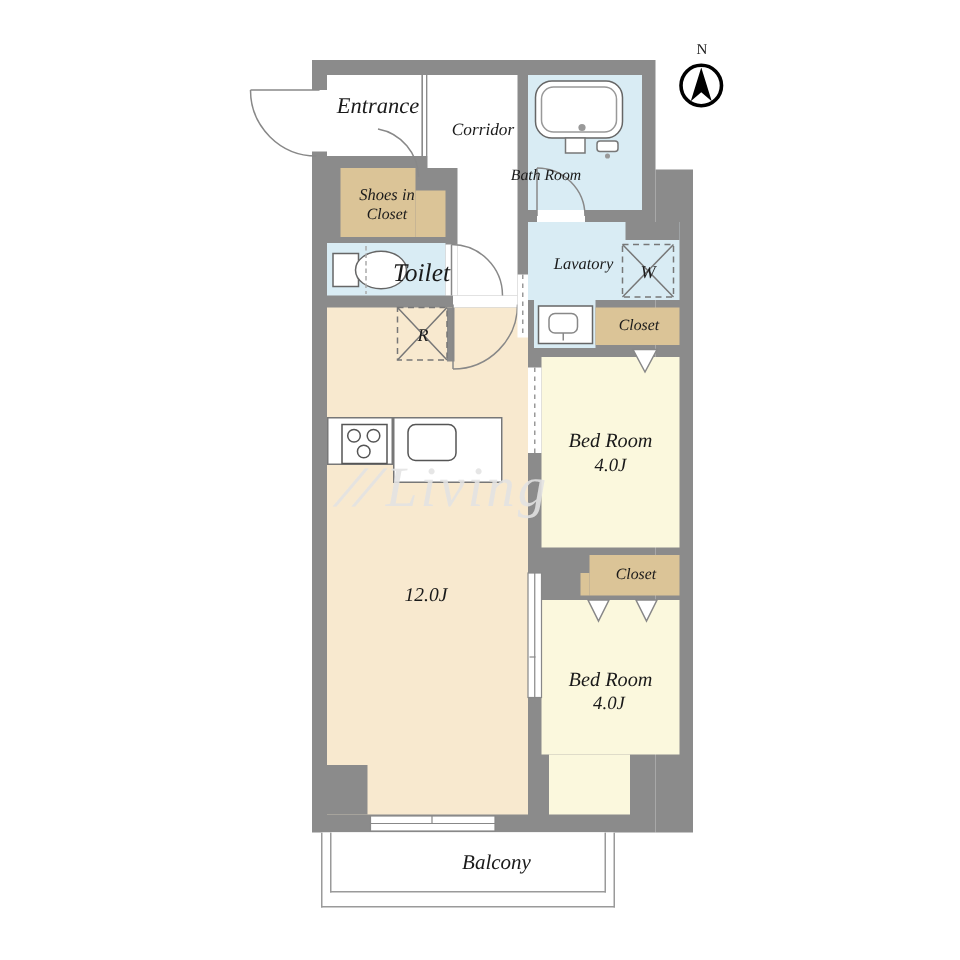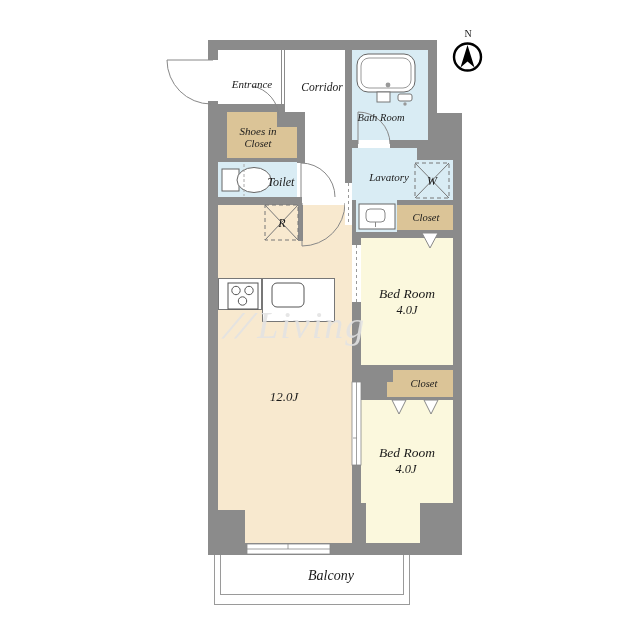--- a/index.html
+++ b/index.html
@@ -141,26 +141,26 @@
       <polygon points="392,400 406,400 399,414"></polygon>
       <polygon points="424,400 438,400 431,414"></polygon>
     </g>
 
     <g>
       <circle cx="467.5" cy="57" r="13.5" fill="#fff" stroke="#000" stroke-width="2.4"></circle>
       <polygon points="467.5,45 474.5,67.5 467.5,61.5 460.5,67.5" fill="#000"></polygon>
     </g>
   </svg>
 
-  <div class="lbl" style="left:252px;top:84px;font-size:11px;font-family:Liberation Serif, serif;">Entrance</div>
+  <div class="lbl" style="left:252px;top:72px;font-size:15px;font-family:Liberation Serif, serif;">Entrance</div>
   <div class="lbl" style="left:322px;top:88px;font-size:11.5px;text-align:right;">Corridor</div>
-  <div class="lbl" style="left:381px;top:118px;font-size:10.5px;">Bath Room</div>
+  <div class="lbl" style="left:364px;top:118px;font-size:10.5px;">Bath Room</div>
   <div class="lbl" style="left:258px;top:131px;font-size:11px;">Shoes in</div>
   <div class="lbl" style="left:258px;top:144px;font-size:10.5px;">Closet</div>
-  <div class="lbl" style="left:281px;top:182px;font-size:12px;">Toilet</div>
+  <div class="lbl" style="left:281px;top:182px;font-size:17px;">Toilet</div>
   <div class="lbl" style="left:389px;top:177px;font-size:11px;">Lavatory</div>
   <div class="lbl" style="left:432px;top:181px;font-size:12px;">W</div>
   <div class="lbl" style="left:282px;top:223px;font-size:12px;">R</div>
   <div class="lbl" style="left:426px;top:218px;font-size:10.5px;">Closet</div>
   <div class="lbl" style="left:407px;top:294px;font-size:13.5px;">Bed Room</div>
   <div class="lbl" style="left:407px;top:310px;font-size:12.5px;">4.0J</div>
   <div class="lbl" style="left:424px;top:384px;font-size:10.5px;">Closet</div>
   <div class="lbl" style="left:284px;top:396px;font-size:13px;">12.0J</div>
   <div class="lbl" style="left:407px;top:453px;font-size:13.5px;">Bed Room</div>
   <div class="lbl" style="left:406px;top:469px;font-size:12.5px;">4.0J</div>

